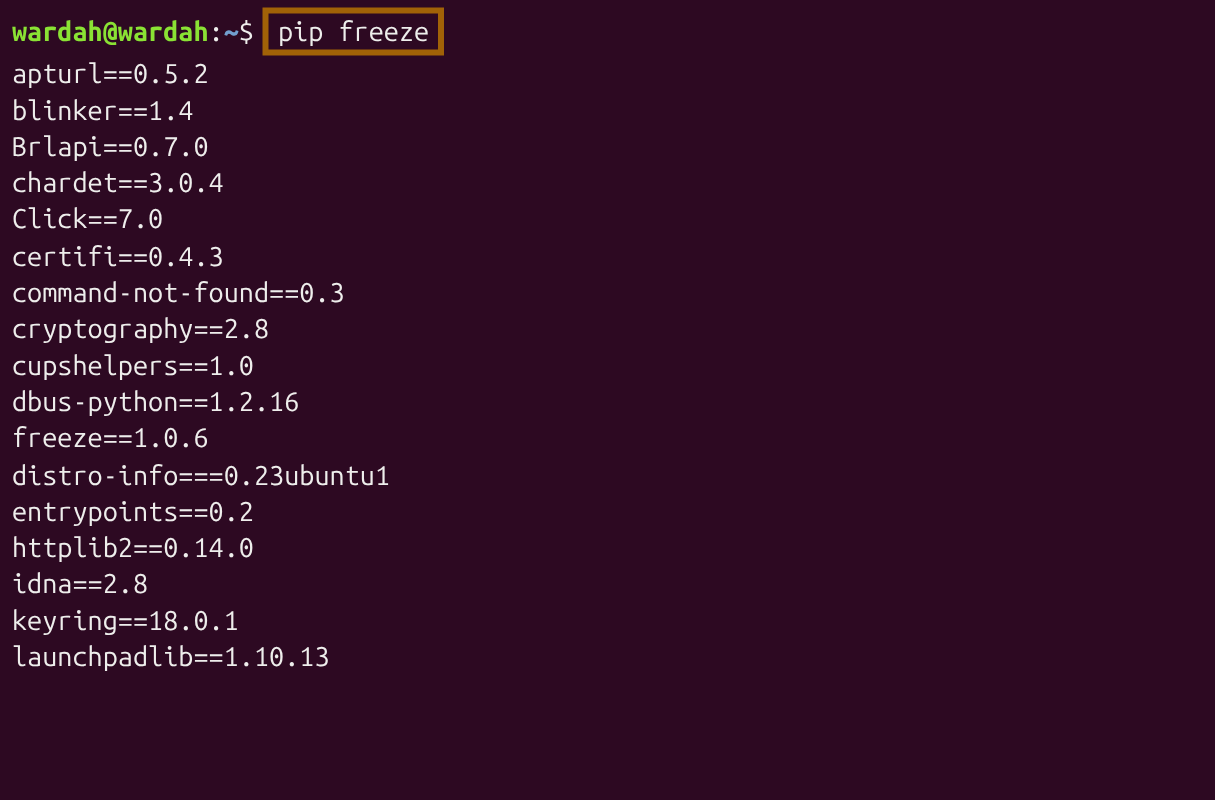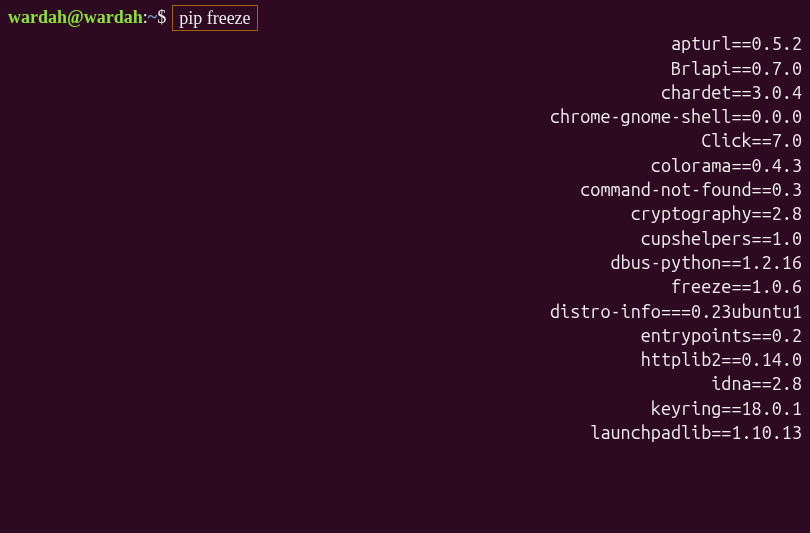--- a/index.html
+++ b/index.html
@@ -13,72 +13,71 @@
       font-size: 18px;
       line-height: 1.35;
       color: #eeeeec;
       width: 810px;
       height: 533px;
       overflow: hidden;
       padding: 5px 8px;
     }
     .prompt-line {
       display: flex;
+      align-items: center;
       flex-wrap: nowrap;
-      font-family: Liberation Serif, serif;
     }
     .user-host {
       color: #8ae234;
       font-weight: bold;
     }
     .colon {
       color: #eeeeec;
     }
     .tilde {
       color: #729fcf;
       font-weight: bold;
     }
     .dollar {
       color: #eeeeec;
       margin-right: 6px;
     }
     .command-highlight {
-      border: 1px solid #a16207;
+      border: 4px solid #a16207;
       padding: 0 6px;
       display: inline-block;
     }
     .output-line {
       color: #eeeeec;
       white-space: pre;
-      text-align: right;
     }
     .terminal {
       width: 100%;
       height: 100%;
     }
   </style>
 </head>
 <body>
 
 <div class="terminal">
   <div class="prompt-line">
     <span class="user-host">wardah@wardah</span>
       <span class="colon">:</span>
       <span class="tilde">~</span>
       <span class="dollar">$</span>
     <span class="command-highlight">
       <span>pip freeze</span>
     </span>
   </div>
   <div class="output-line">apturl==0.5.2</div>
+  <div class="output-line">blinker==1.4</div>
   <div class="output-line">Brlapi==0.7.0</div>
   <div class="output-line">chardet==3.0.4</div>
-  <div class="output-line">chrome-gnome-shell==0.0.0</div>
   <div class="output-line">Click==7.0</div>
-  <div class="output-line">colorama==0.4.3</div>
+  <div class="output-line">certifi==0.4.3</div>
   <div class="output-line">command-not-found==0.3</div>
   <div class="output-line">cryptography==2.8</div>
   <div class="output-line">cupshelpers==1.0</div>
   <div class="output-line">dbus-python==1.2.16</div>
   <div class="output-line">freeze==1.0.6</div>
   <div class="output-line">distro-info===0.23ubuntu1</div>
   <div class="output-line">entrypoints==0.2</div>
   <div class="output-line">httplib2==0.14.0</div>
   <div class="output-line">idna==2.8</div>
   <div class="output-line">keyring==18.0.1</div>

